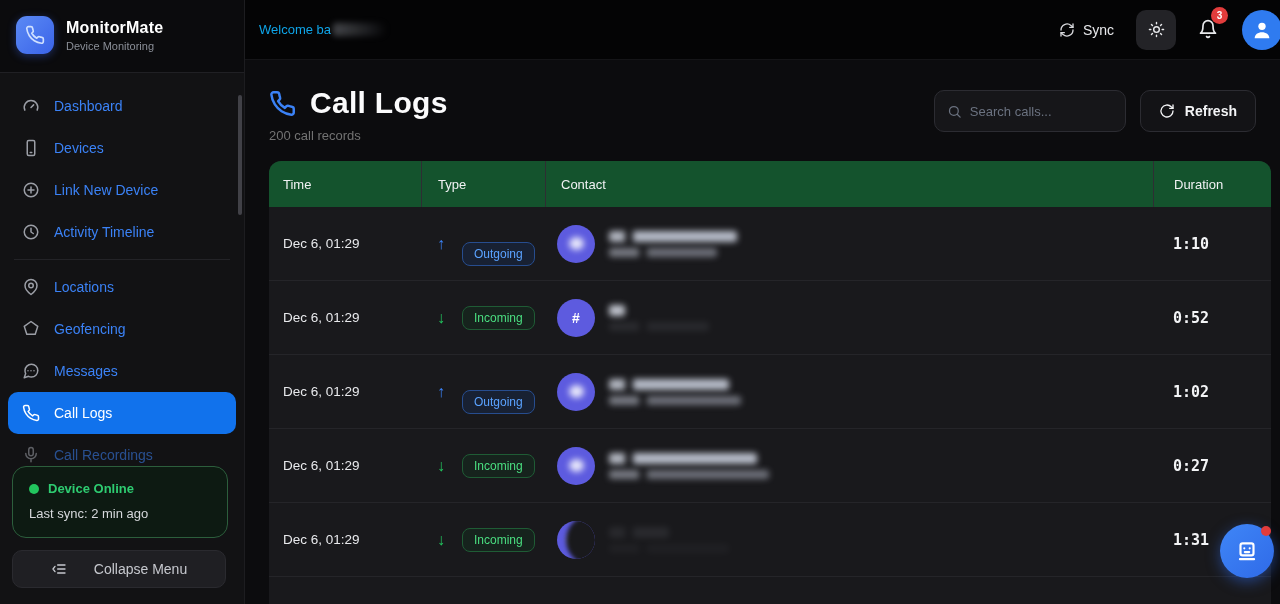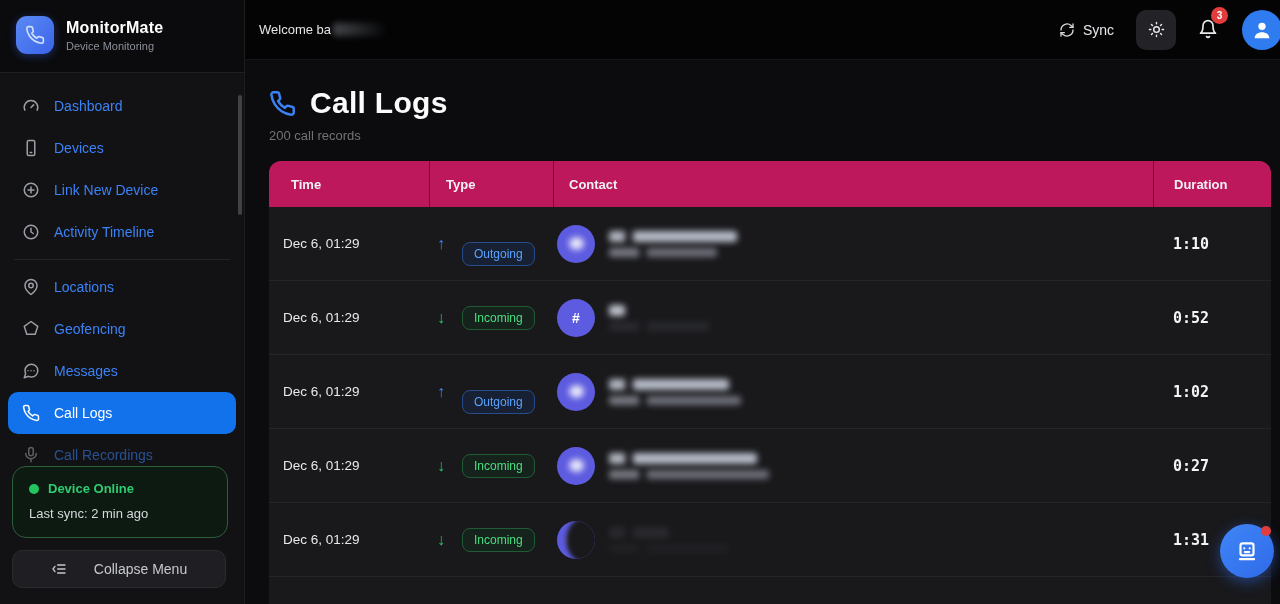--- a/index.html
+++ b/index.html
@@ -37,21 +37,21 @@
   .status-sub { color:#d6d8dc; font-size:13px; margin-top:10px; }
   .collapse-btn { position:absolute; left:12px; right:18px; bottom:16px; height:38px;
     background:#1f1f23; border:1px solid #2a2a2f; border-radius:10px; color:#c6c8ce;
     font-size:14px; display:flex; align-items:center; justify-content:center; gap:27px; cursor:pointer; }
   .collapse-btn svg { width:16px; height:16px; stroke:#c6c8ce; }
 
   
   .right { flex:1; display:flex; flex-direction:column; background:#0c0c0e; min-width:0; }
   .topbar { height:60px; background:#040405; border-bottom:1px solid #151518;
     display:flex; align-items:center; padding:0 14px; position:relative; }
-  .welcome { color:#e5e5e5; font-size:13px; display:flex; align-items:center; }
+  .welcome { color:#0ea5e9; font-size:13px; display:flex; align-items:center; }
   .blur-name { display:inline-block; width:54px; height:13px; margin-left:2px; border-radius:3px;
     background:linear-gradient(90deg,rgba(190,195,205,.35),rgba(120,125,135,.18) 70%,transparent);
     filter:blur(3px); }
   .topbar-right { margin-left:auto; display:flex; align-items:center; gap:22px; }
   .sync-btn { display:flex; align-items:center; gap:8px; color:#e8e9ec; font-size:14px; cursor:pointer; }
   .sync-btn svg { width:16px; height:16px; stroke:#d8d9dd; }
   .theme-btn { width:40px; height:40px; border-radius:10px; background:#232327;
     display:flex; align-items:center; justify-content:center; cursor:pointer; }
   .theme-btn svg { width:17px; height:17px; stroke:#e8e9ec; }
   .bell-wrap { position:relative; cursor:pointer; width:22px; height:22px; }
@@ -79,21 +79,21 @@
   .search-box input::placeholder { color:#6b7280; }
   .refresh-btn { height:42px; padding:0 18px; background:#131316; border:1px solid #2c2c32;
     border-radius:10px; display:flex; align-items:center; gap:10px; color:#f3f4f6;
     font-size:14px; font-weight:bold; cursor:pointer; }
   .refresh-btn svg { width:16px; height:16px; stroke:#f3f4f6; }
 
   
   .table-wrap { margin:4px 9px 0 24px; background:#19191c; border-radius:12px 12px 0 0;
     overflow:hidden; flex:1; }
   .thead, .trow { display:grid; grid-template-columns:152px 124px 1fr 118px; align-items:center; }
-  .thead { height:46px; background:#be185d; font-size:13px; font-weight:bold; color:#f1f2f4;padding-left:8px; }
+  .thead { height:46px; background:#14532d; font-size:13px; font-weight:normal; color:#f1f2f4; }
   .th { padding-left:14px; height:100%; display:flex; align-items:center; }
   .th.c2 { padding-left:16px; border-left:1px solid #2e2e33; }
   .th.c3 { padding-left:15px; border-left:1px solid #2e2e33; }
   .th.c4 { padding-left:20px; border-left:1px solid #2e2e33; }
   .trow { height:74px; border-bottom:1px solid #252529; cursor:pointer; }
   .td-time { padding-left:14px; font-size:13.5px; color:#e8e9ec; }
   .td-type { padding-left:16px; display:flex; align-items:center; gap:17px; }
   .dir-arrow { font-size:16px; font-weight:bold; }
   .trow.outgoing .dir-arrow { color:#3b82f6; }
   .trow.incoming .dir-arrow { color:#22c55e; }
@@ -277,20 +277,36 @@
     <div class="page-head">
       <div class="title-wrap">
         <div class="title-row">
           <svg viewBox="0 0 24 24" fill="none" stroke-width="2.2" stroke-linecap="round" stroke-linejoin="round" stroke="currentColor">
               <path d="M22 16.92v3a2 2 0 0 1-2.18 2 19.79 19.79 0 0 1-8.63-3.07 19.5 19.5 0 0 1-6-6A19.79 19.79 0 0 1 2.12 4.18 2 2 0 0 1 4.11 2h3a2 2 0 0 1 2 1.72c.12.96.36 1.9.7 2.81a2 2 0 0 1-.45 2.11L8.09 9.91a16 16 0 0 0 6 6l1.27-1.27a2 2 0 0 1 2.11-.45c.91.34 1.85.58 2.81.7A2 2 0 0 1 22 16.92z"></path>
             </svg>
           <span class="page-title">Call Logs</span>
         </div>
         <div class="page-sub">200 call records</div>
       </div>
+      <div class="head-actions">
+        <div class="search-box">
+          <svg viewBox="0 0 24 24" fill="none" stroke-width="2" stroke-linecap="round" stroke-linejoin="round" stroke="currentColor">
+              <circle cx="11" cy="11" r="7"></circle>
+              <path d="M21 21l-4.3-4.3"></path>
+            </svg>
+          <input type="text" placeholder="Search calls..." style="">
+        </div>
+        <button class="refresh-btn">
+          <svg viewBox="0 0 24 24" fill="none" stroke-width="2" stroke-linecap="round" stroke-linejoin="round" stroke="currentColor">
+              <path d="M21 12a9 9 0 1 1-2.64-6.36L21 8"></path>
+              <path d="M21 3v5h-5"></path>
+            </svg>
+          <span>Refresh</span>
+        </button>
+      </div>
     </div>
 
     <div class="table-wrap">
       <div class="thead">
         <div class="th c1">Time</div>
         <div class="th c2">Type</div>
         <div class="th c3">Contact</div>
         <div class="th c4">Duration</div>
       </div>
       <div id="tbody">

